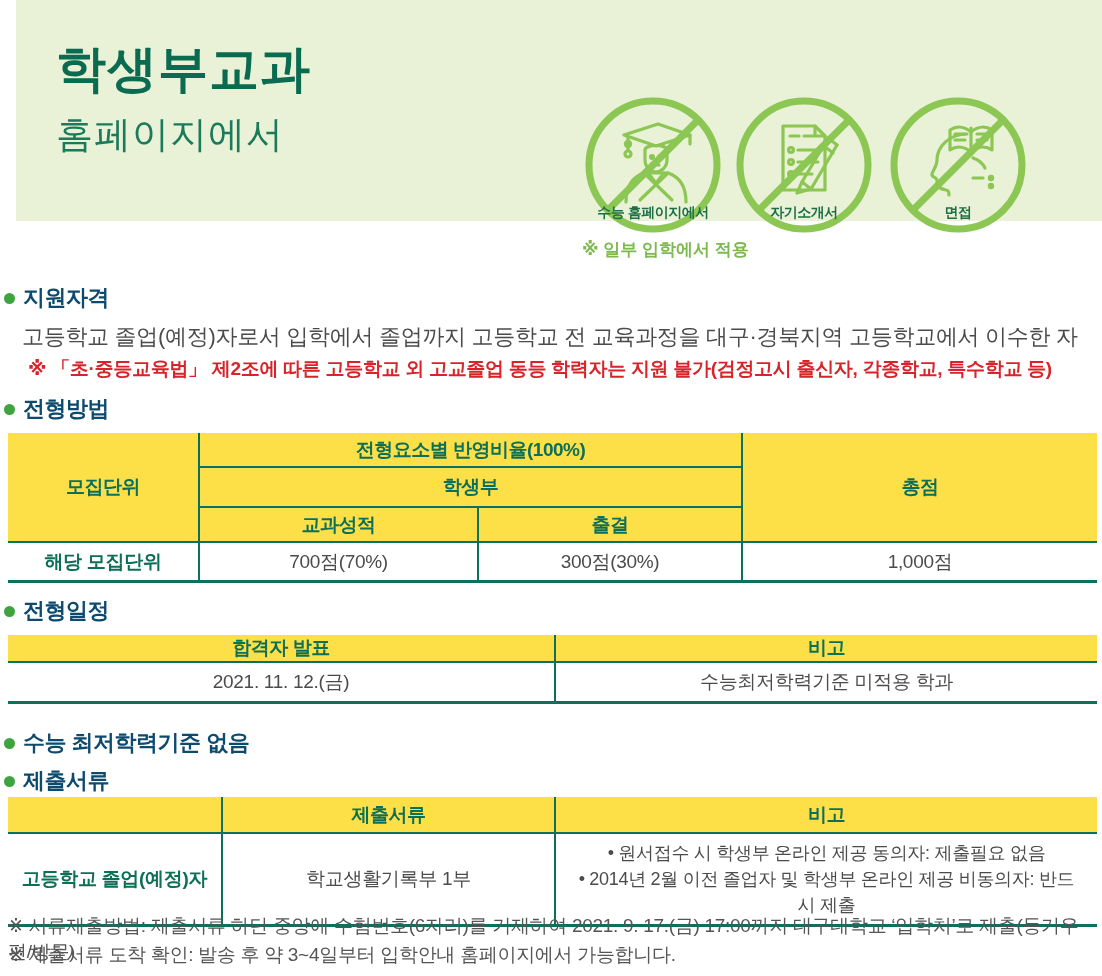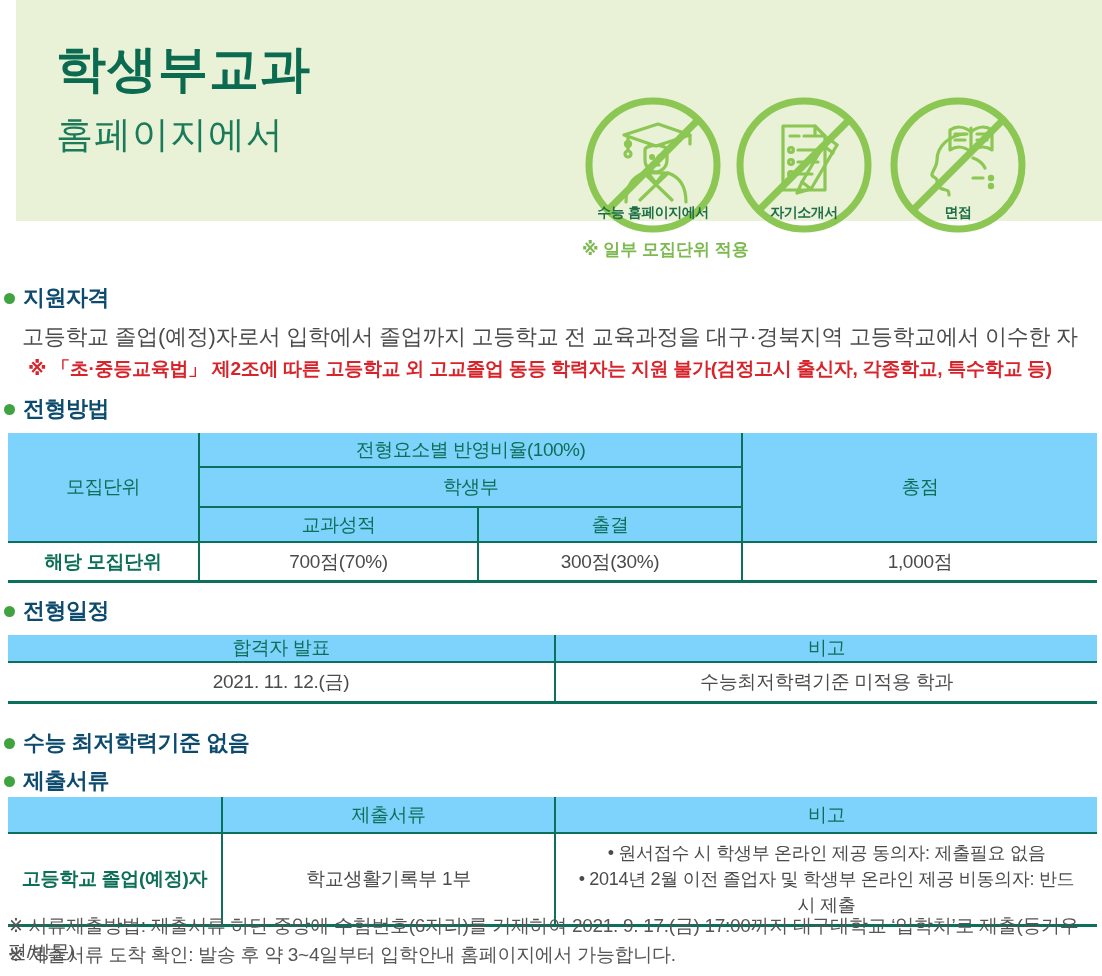--- a/index.html
+++ b/index.html
@@ -45,21 +45,21 @@
   .sec h2 { font-size:22px; font-weight:800; color:#0c4a6e; letter-spacing:-0.5px; }
 
   .body-line { position:absolute; font-size:22px; color:#4b4b4b; letter-spacing:-0.3px; }
   .red-line  { position:absolute; font-size:19px; font-weight:700; color:#d8232a; letter-spacing:-0.3px; }
 
   
   .tbl-wrap { position:absolute; border-bottom:3px solid #0c715c; }
   table { table-layout:fixed; border-collapse:collapse; border-style:hidden; }
   th, td { border:2px solid #0c715c; text-align:center; vertical-align:middle; padding:0; }
   th {
-    background:#7dd3fc; color:#0e6f58; font-size:19px; font-weight:400; letter-spacing:-0.5px;
+    background:#fde047; color:#0e6f58; font-size:19px; font-weight:700; letter-spacing:-0.5px;
   }
   td { background:#ffffff; color:#4b4b4b; font-size:19px; font-weight:400; letter-spacing:-0.3px; }
   td.strong { color:#0e6f58; font-weight:700; }
   td.notes-cell { text-align:center; padding:6px 14px; font-size:18px; line-height:26px; }
 
   .footer-note { position:absolute; font-size:19px; color:#555555; letter-spacing:-0.3px; }
 </style>
 </head>
 <body>
 
@@ -132,21 +132,21 @@
           <path d="M86,84 L96,84"></path>
           <circle cx="104" cy="84" r="1.6" fill="#8cc653"></circle>
           <circle cx="104" cy="92" r="1.6" fill="#8cc653"></circle>
         </g>
         <circle cx="71" cy="71" r="64" fill="none" stroke="#8cc653" stroke-width="7"></circle>
         <line x1="116" y1="26" x2="26" y2="116" stroke="#8cc653" stroke-width="7" stroke-linecap="round"></line>
       </svg>
       <span class="badge-label">면접</span>
     </div>
 
-    <div class="badge-note">※ 일부 모집단위 적용</div>
+    <div class="badge-note">※ 일부 입학에서 적용</div>
   </div>
 
   <div class="sec" style="top:283px;">
     <span class="dot"></span>
     <h2>지원자격</h2>
   </div>
   <div class="body-line" style="left:22px; top:322px;">고등학교 졸업(예정)자로서 입학에서 졸업까지 고등학교 전 교육과정을 대구·경북지역 고등학교에서 이수한 자</div>
   <div class="red-line" style="left:28px; top:356px;">※ 「초·중등교육법」 제2조에 따른 고등학교 외 고교졸업 동등 학력자는 지원 불가(검정고시 출신자, 각종학교, 특수학교 등)</div>
 
   <div class="sec" style="top:394px;">

